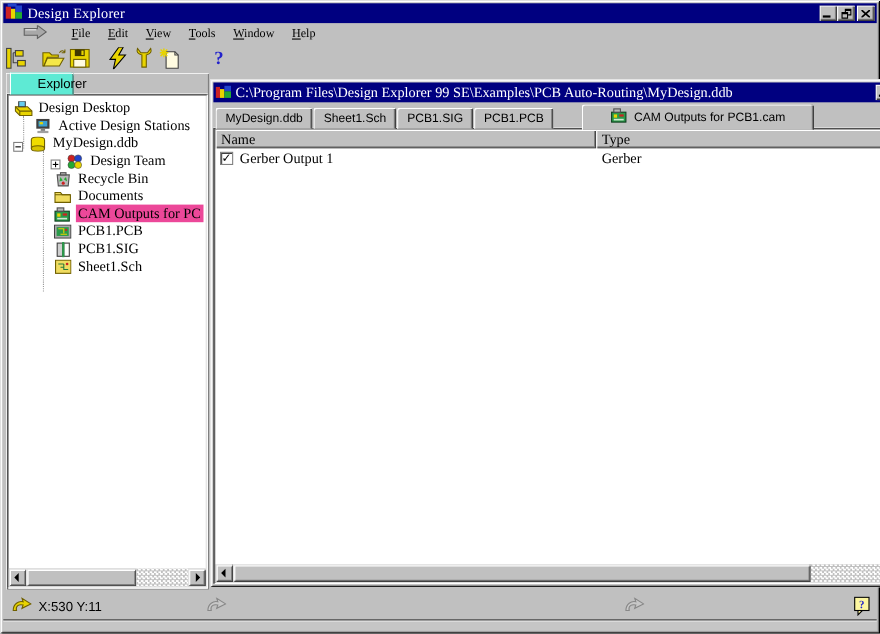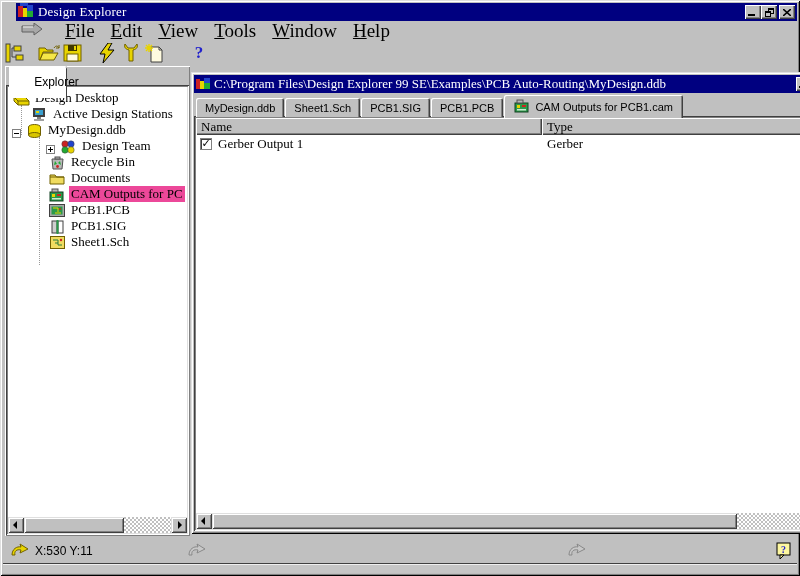--- a/index.html
+++ b/index.html
@@ -7,53 +7,53 @@
   .serif{font-family:"Liberation Serif","DejaVu Serif",serif;}
   .sans{font-family:"Liberation Sans","DejaVu Sans",sans-serif;}
 
   .win{position:relative;width:800px;height:576px;background:#c0c0c0;
        box-shadow:inset 1px 1px 0 #dfdfdf,inset -1px -1px 0 #000,
                   inset 2px 2px 0 #fff,inset -2px -2px 0 #808080;
        font-family:"Liberation Serif","DejaVu Serif",serif;font-size:13px;color:#000;overflow:hidden;}
   .raised1{box-shadow:inset 1px 1px 0 #fff,inset -1px -1px 0 #808080;}
 
   
-  .titlebar{position:absolute;left:16px;top:3px;right:3px;height:18px;background:#000080;
+  .titlebar{position:absolute;left:3px;top:3px;right:3px;height:18px;background:#000080;
             display:flex;align-items:center;padding:4px 2px;color:#fff;}
   .titlebar .ttext{margin-left:4px;font-size:13px;letter-spacing:.2px;}
   .caps{margin-left:auto;display:flex;align-items:center;gap:0;}
   .cap{width:16px;height:14px;background:#c0c0c0;position:relative;
        box-shadow:inset 1px 1px 0 #fff,inset -1px -1px 0 #404040,inset -2px -2px 0 #808080;
        display:flex;align-items:center;justify-content:center;}
   .cap.gap{margin-left:2px;}
   .g-min{position:absolute;left:3px;bottom:3px;width:7px;height:2px;background:#000;}
   .g-restore{position:relative;width:9px;height:9px;}
   .g-restore i{position:absolute;border:1px solid #000;border-top-width:2px;background:#c0c0c0;}
   .g-restore .b1{right:0;top:0;width:6px;height:6px;}
   .g-restore .b2{left:0;bottom:0;width:6px;height:6px;}
   .g-max{width:9px;height:8px;border:1px solid #000;border-top-width:2px;}
 
   
   .menubar{position:absolute;left:3px;top:21px;right:3px;height:20px;display:flex;align-items:center;}
   .menuarrow{margin:0 14px 0 18px;}
-  .menuitem{padding:15px 8px;font-size:19px;}
+  .menuitem{padding:15px 8px;font-size:11px;}
   .menuitem u{text-decoration:underline;}
 
   
   .toolbar{position:absolute;left:3px;top:41px;right:3px;height:24px;display:flex;align-items:center;}
   .tbtn{width:24px;height:22px;display:flex;align-items:center;justify-content:center;}
   .tsp{width:10px;}
   .helpglyph{color:#2222cc;font-weight:bold;font-size:17px;font-family:"Liberation Serif",serif;}
 
   
   .client{position:absolute;left:3px;top:65px;right:3px;bottom:37px;}
 
   
   .lpanel{position:absolute;left:2px;top:1px;width:185px;bottom:3px;background:#c0c0c0;}
-  .xtab{position:absolute;left:4px;top:0;width:58px;height:32px;background:#ffffff;z-index:2;
+  .xtab{position:absolute;left:4px;top:0;width:58px;height:20px;background:#5eead4;z-index:2;
         box-shadow:inset 1px 0 0 #fff,inset 0 1px 0 #fff,inset -1px 0 0 #404040;
         border-top-right-radius:2px;display:flex;align-items:center;justify-content:center;
         font-size:12px;padding-left:37px;}
   .treebox{position:absolute;left:1px;right:1px;top:19px;bottom:1px;background:#fff;
            box-shadow:inset 1px 1px 0 #404040,inset -1px -1px 0 #fff,
                       inset 2px 2px 0 #808080,inset -2px -2px 0 #dfdfdf;
            overflow:hidden;}
   .treecontent{position:absolute;left:2px;right:2px;top:2px;bottom:18px;overflow:hidden;padding-top:3px;}
   .trow{height:16px;display:flex;align-items:flex-end;white-space:nowrap;position:relative;}
   .trow .tlabel{padding:0 2px;font-size:13px;}
@@ -90,21 +90,21 @@
           box-shadow:inset 1px 1px 0 #dfdfdf,inset -1px -1px 0 #000,
                      inset 2px 2px 0 #fff,inset -2px -2px 0 #808080;
           display:flex;flex-direction:column;padding:3px;}
   .dtitle{height:18px;background:#000080;color:#fff;display:flex;align-items:center;padding:0 2px;flex:none;}
   .dtitle .ttext{margin-left:4px;font-size:13px;white-space:nowrap;overflow:hidden;}
   .dtabs{height:24px;flex:none;display:flex;align-items:flex-end;padding-left:2px;position:relative;z-index:2;}
   .dtab{height:19px;background:#c0c0c0;display:flex;align-items:center;padding:0 9px;
         font-family:"Liberation Sans",sans-serif;font-size:11px;margin-right:1px;
         border-top-left-radius:2px;border-top-right-radius:2px;
         box-shadow:inset 1px 1px 0 #fff,inset -1px 0 0 #404040,inset -2px 0 0 #808080;}
-  .dtab.active{height:23px;margin-bottom:-1px;padding:0 10px;z-index:3;}
+  .dtab.active{height:23px;margin-bottom:-1px;padding:0 26px;z-index:3;margin-left:25px;}
   .dtab.active .tabicon{margin-right:5px;}
   .dclient{flex:1;background:#fff;position:relative;
            box-shadow:inset 1px 1px 0 #404040,inset -1px -1px 0 #fff,
                       inset 2px 2px 0 #808080,inset -2px -2px 0 #dfdfdf;
            margin-top:-1px;}
   .thead{position:absolute;left:2px;right:2px;top:2px;height:17px;display:flex;}
   .hcell{background:#c0c0c0;display:flex;align-items:center;padding:0 5px;font-size:13px;
          box-shadow:inset 1px 1px 0 #fff,inset -1px -1px 0 #404040,inset -2px -2px 0 #808080;}
   .hcell.c1{width:346px;flex:none;}
   .hcell.c2{flex:1;}

